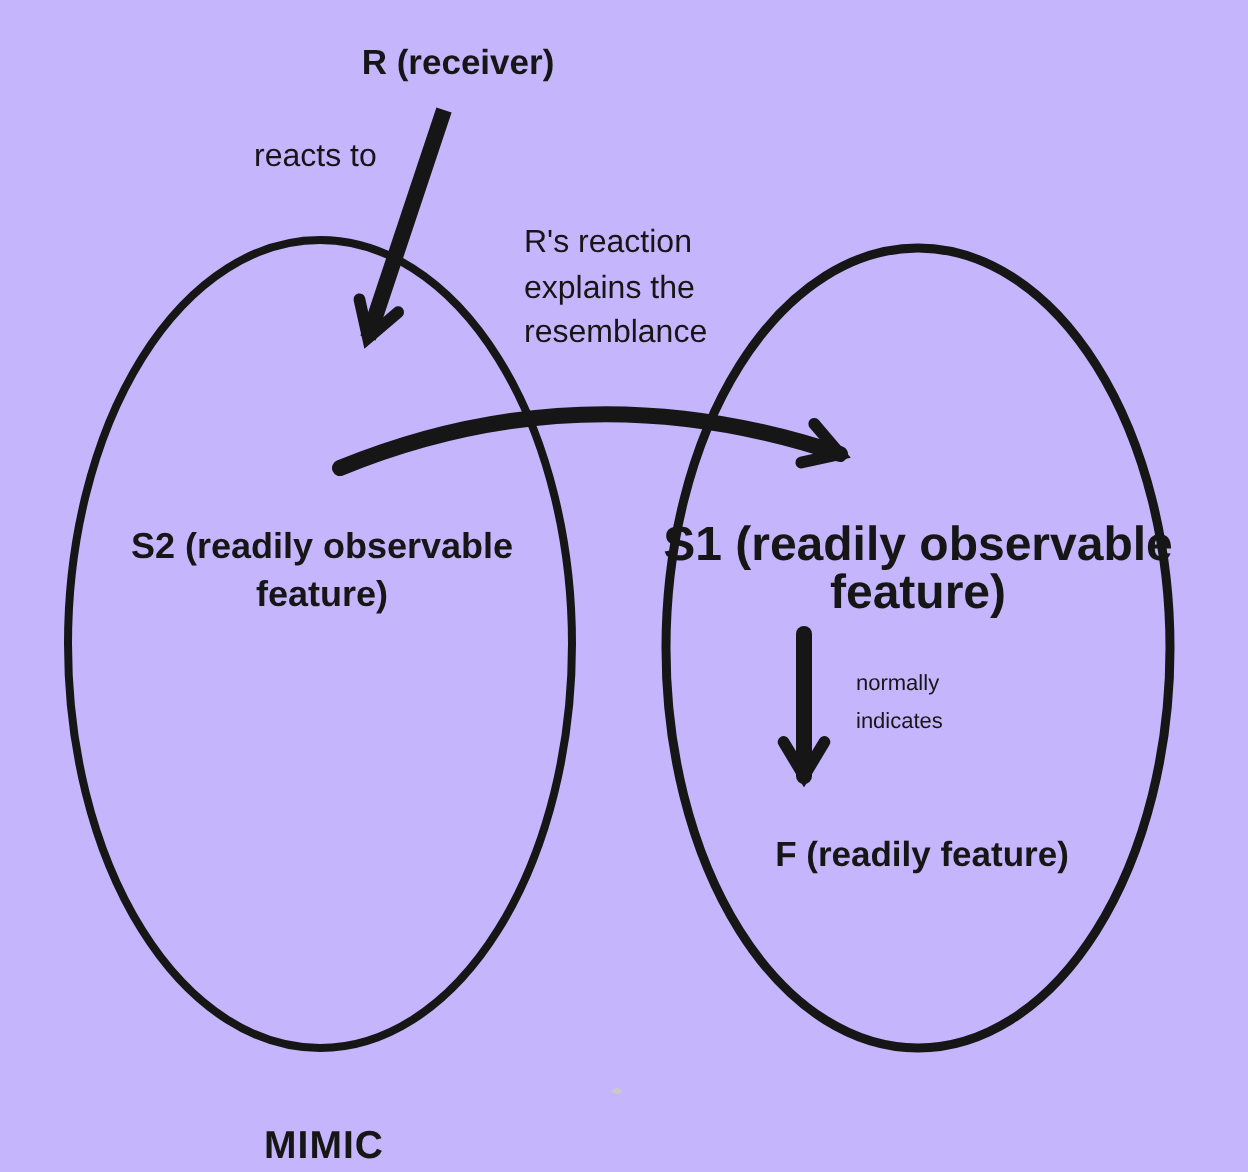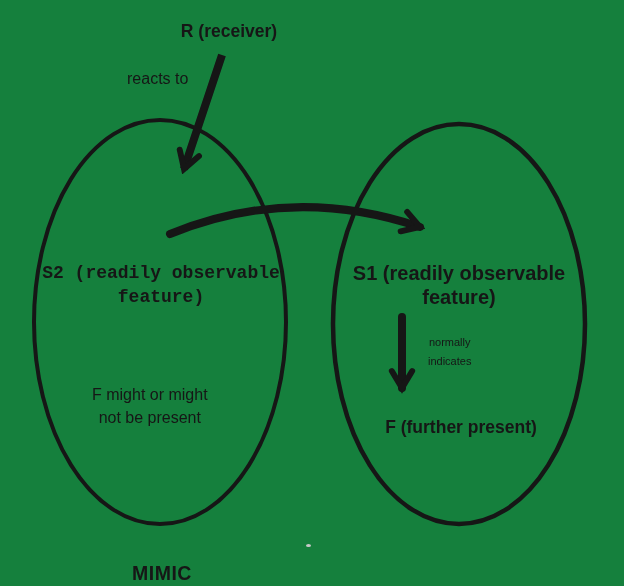--- a/index.html
+++ b/index.html
@@ -4,45 +4,44 @@
 <style>
   html, body {
     margin: 0;
     padding: 0;
     background: #ffffff;
   }
   #stage {
     position: relative;
     width: 624px;
     height: 586px;
-    background: #15803d;
+    background: #c4b5fd;
     font-family: "Liberation Sans", sans-serif;
     color: #161616;
     overflow: hidden;
   }
   #shapes {
     position: absolute;
     left: 0;
     top: 0;
     width: 624px;
     height: 586px;
   }
   .lbl {
     position: absolute;
     white-space: pre-line;
     color: #161616;
-    text-align: center;
   }
   .bold { font-weight: bold; }
   .center { text-align: center; }
   .t-receiver   { left: 129px; top: 21px;  width: 200px; font-size: 17.5px; }
   .t-reacts     { left: 127px; top: 70px;  font-size: 16px; }
   .t-rsreaction { left: 262px; top: 111px; font-size: 16px; line-height: 22.5px; }
-  .t-s2         { left: 33px;  top: 261px; width: 256px; font-size: 18px; line-height: 24px; font-family: Liberation Mono, monospace; }
-  .t-s1         { left: 331px; top: 261px; width: 256px; font-size: 20px; line-height: 24px; }
+  .t-s2         { left: 33px;  top: 261px; width: 256px; font-size: 18px; line-height: 24px; }
+  .t-s1         { left: 331px; top: 261px; width: 256px; font-size: 24px; line-height: 24px; }
   .t-normally   { left: 428px; top: 333px; font-size: 11px; line-height: 19px; }
   .t-further    { left: 361px; top: 417px; width: 200px; font-size: 17.5px; }
   .t-fmight     { left: 92px;  top: 383px; font-size: 16px; line-height: 23px; }
   .t-mimic      { left: 62px;  top: 537px; width: 200px; font-size: 19.5px; letter-spacing: 0.5px; margin-top: 25px; }
   .t-model      { left: 360px; top: 537px; width: 200px; font-size: 19.5px; letter-spacing: 0.5px; }
   .speck {
     position: absolute;
     left: 306px; top: 544px;
     width: 5px; height: 3px;
     background: #c9c9c9;
@@ -69,32 +68,33 @@
 
     <path d="M 170 234 Q 292 184 420 227" fill="none" stroke="#161616" stroke-width="8" stroke-linecap="round" marker-end="url(#ah)"></path>
 
     <path d="M 402 317 L 402 388" fill="none" stroke="#161616" stroke-width="8" stroke-linecap="round" marker-end="url(#ah)"></path>
   </svg>
 
   <div class="lbl bold center t-receiver">R (receiver)</div>
 
   <div class="lbl t-reacts">reacts to</div>
 
+  <div class="lbl t-rsreaction">R's reaction
+explains the
+resemblance</div>
 
   <div class="lbl bold center t-s2">S2 (readily observable
 feature)</div>
 
   <div class="lbl bold center t-s1">S1 (readily observable
 feature)</div>
 
   <div class="lbl t-normally">normally
 indicates</div>
 
-  <div class="lbl bold center t-further">F (further present)</div>
+  <div class="lbl bold center t-further">F (readily feature)</div>
 
-  <div class="lbl t-fmight">F might or might
-not be present</div>
 
   <div class="lbl bold center t-mimic">MIMIC</div>
 
 
   <div class="speck"></div>
 </div>
 
 </body></html>

